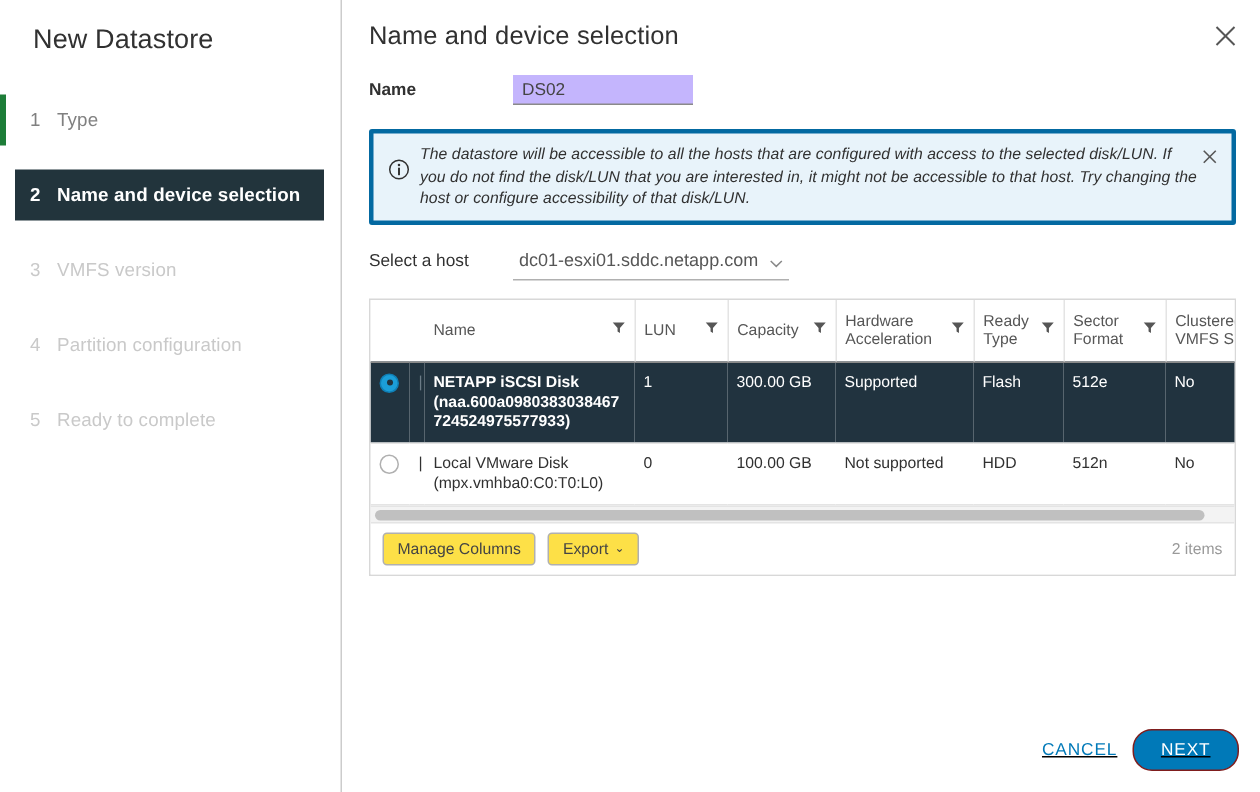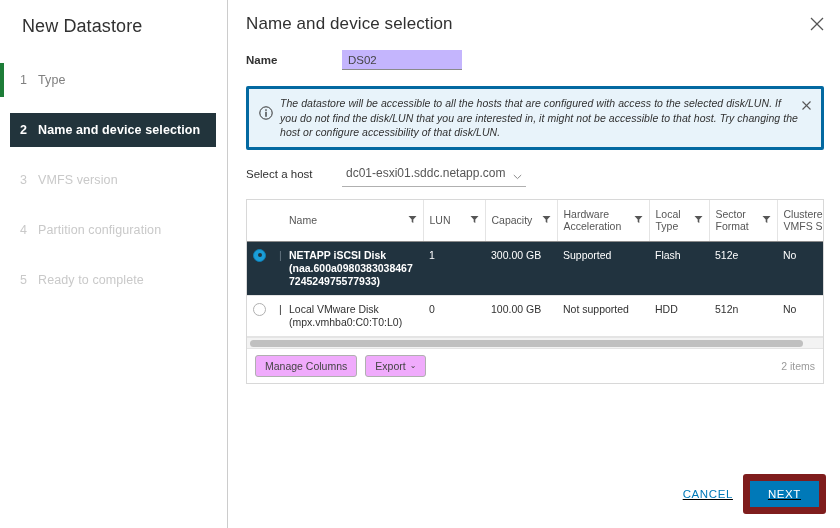--- a/index.html
+++ b/index.html
@@ -154,21 +154,21 @@
     height:11px;background:#f3f3f3;border-top:1px solid #e4e4e4;
     padding:2px 3px;box-sizing:border-box;
   }
   .hthumb{height:7px;background:#c0c0c0;border-radius:4px;width:97%;}
 
   .table-foot{
     display:flex;align-items:center;
     padding:6px 8px;border-top:1px solid #e4e4e4;background:#fff;
   }
   .btn-sm{
-    font-size:10.5px;color:#444;background:#f0abfc;
+    font-size:10.5px;color:#444;background:#fde047;
     border:1px solid #b0b0b0;border-radius:3px;
     padding:4px 9px;margin-right:8px;cursor:pointer;
     font-family:"Liberation Sans",sans-serif;
     display:inline-flex;align-items:center;gap:4px;
   }
   .items-count{margin-left:auto;font-size:10.5px;color:#9a9a9a;}
 
   
   .footer{
     position:absolute;right:14px;bottom:14px;
@@ -180,21 +180,21 @@
     font-family:"Liberation Sans",sans-serif;
   }
   .out-btn{
     font-size:11.5px;color:#0079b8;background:#fff;
     border:1px solid #0079b8;border-radius:3px;
     letter-spacing:.6px;cursor:pointer;padding:6px 18px;
     font-family:"Liberation Sans",sans-serif;
   }
   .pri-btn{
     font-size:11.5px;color:#fff;background:#0079b8;
-    border:7px solid #7f1d1d;border-radius:3px;
+    border:1px solid #7f1d1d;border-radius:13px;
     letter-spacing:.6px;cursor:pointer;padding:7px 18px;
     font-family:"Liberation Sans",sans-serif;
   }
   .caret{font-size:8px;line-height:1;}
 </style>
 </head>
 <body>
 
 <div class="wizard">
 
@@ -336,21 +336,21 @@
                 <span class="funnel">
                   <svg width="9" height="9" viewBox="0 0 9 9">
                       <polygon points="0.5,1 8.5,1 5.3,4.6 5.3,8 3.7,7 3.7,4.6" fill="#565656"></polygon>
                     </svg>
                 </span>
               </div>
             </th>
 
             <th>
               <div class="th-inner">
-                <span class="th-txt">Local Type</span>
+                <span class="th-txt">Ready Type</span>
                 <span class="funnel">
                   <svg width="9" height="9" viewBox="0 0 9 9">
                       <polygon points="0.5,1 8.5,1 5.3,4.6 5.3,8 3.7,7 3.7,4.6" fill="#565656"></polygon>
                     </svg>
                 </span>
               </div>
             </th>
 
             <th>
               <div class="th-inner">

